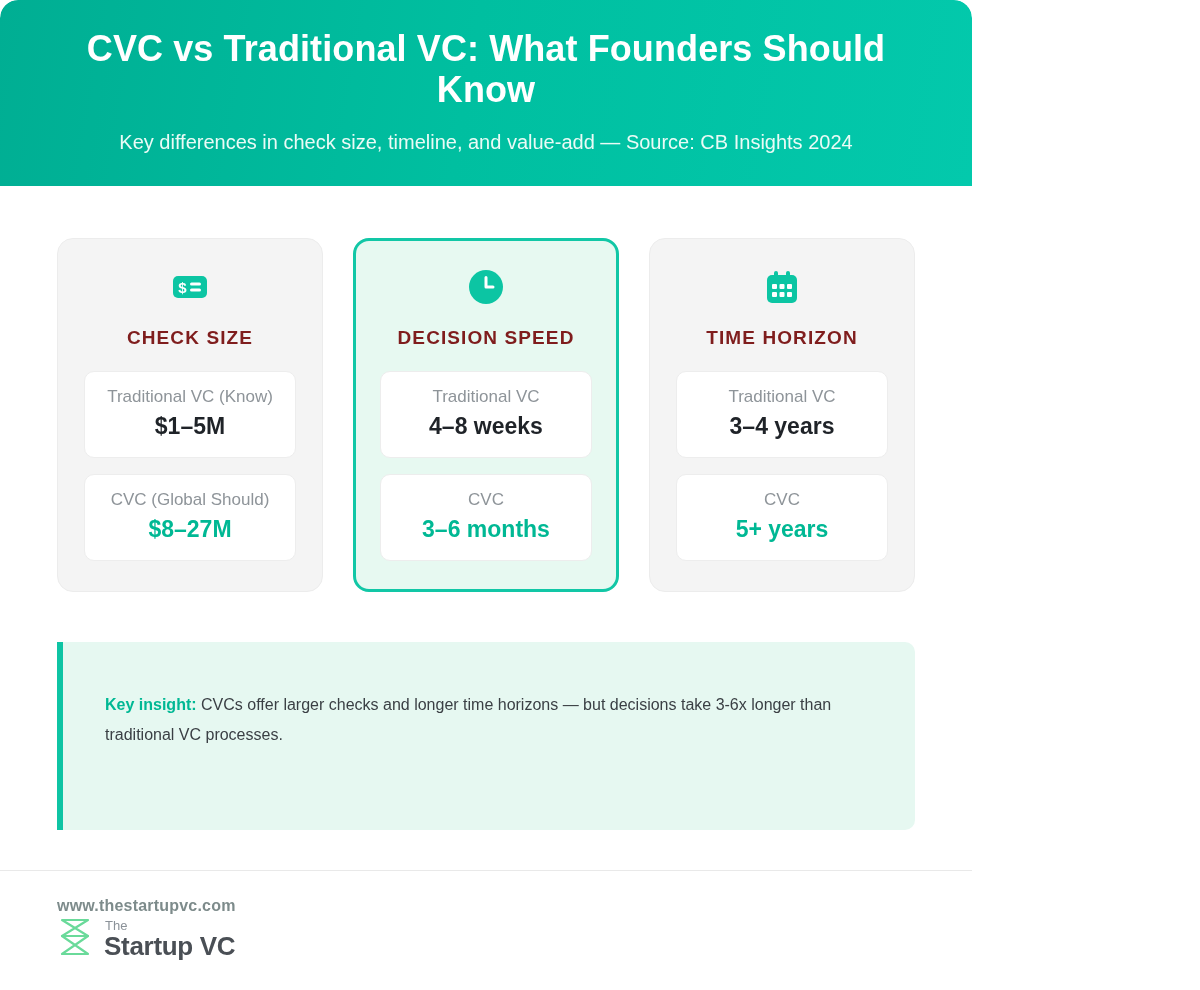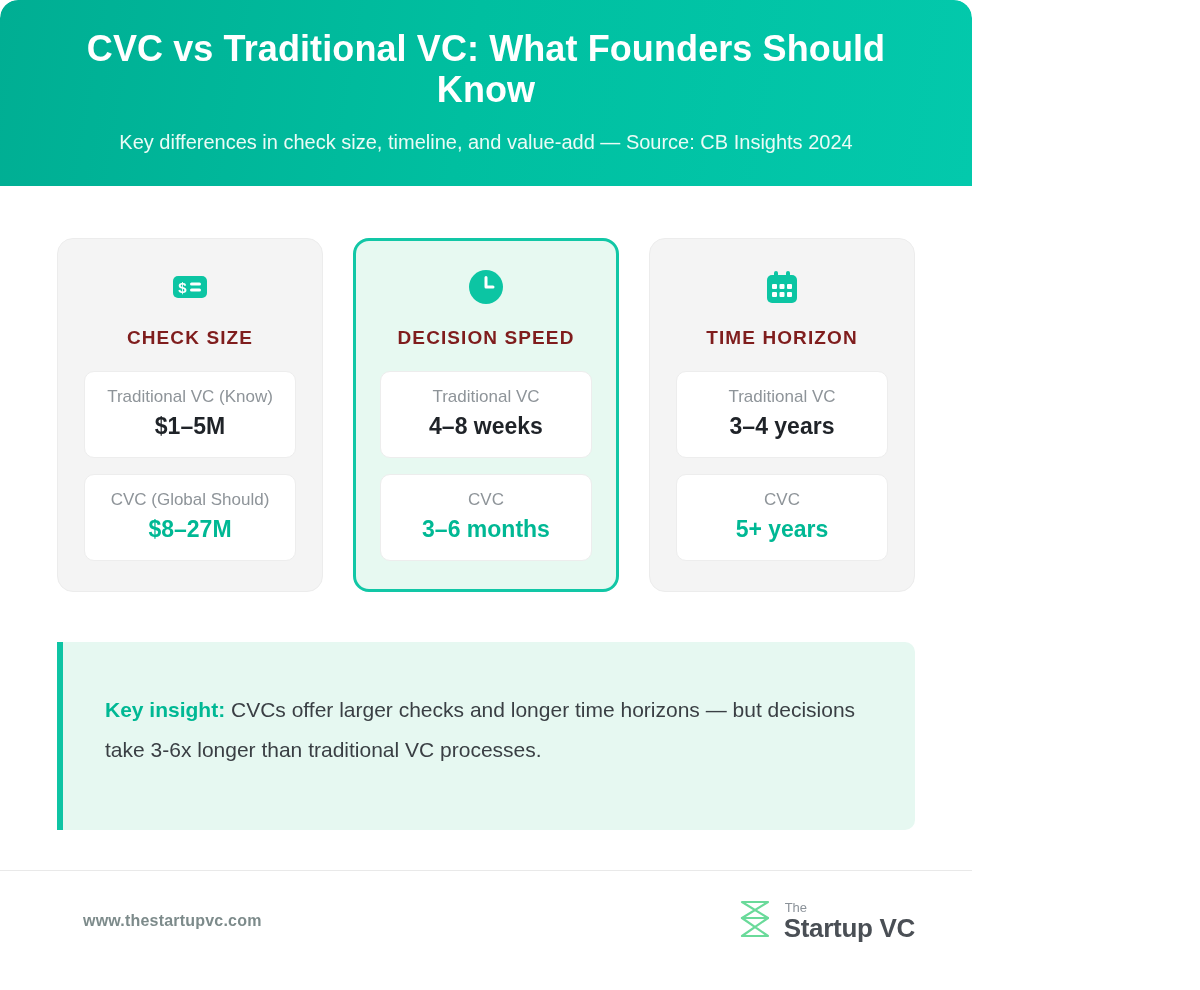--- a/index.html
+++ b/index.html
@@ -128,41 +128,42 @@
   .insight {
     margin: 50px 57px 0 57px;
     background: #e6f8f1;
     border-left: 6px solid #0ec4a4;
     border-radius: 0 10px 10px 0;
     padding: 48px 46px 60px 42px;
     box-sizing: border-box;
     min-height: 188px;
   }
   .insight-text {
-    font-size: 21px;
+    font-size: 16px;
     line-height: 1.9;
     color: #3a3f44;
   }
   .insight-lead {
     color: #00b894;
     font-weight: bold;
   }
 
   
   .footer-divider {
     margin: 40px 0 0 0;
     height: 1px;
     background: #e9e9e9;
   }
   .footer {
     display: flex;
-    align-items: center;
+    align-items: flex-start;
     justify-content: space-between;
-    padding: 26px 57px 0 83px;
-    box-sizing: border-box;
+    padding: 26px 57px 0 57px;
+    box-sizing: border-box;
+    flex-direction: column;
   }
   .footer-url {
     font-size: 16px;
     font-weight: bold;
     color: #7d8b8b;
     letter-spacing: 0.2px;
   }
   .brand {
     display: flex;
     align-items: center;

